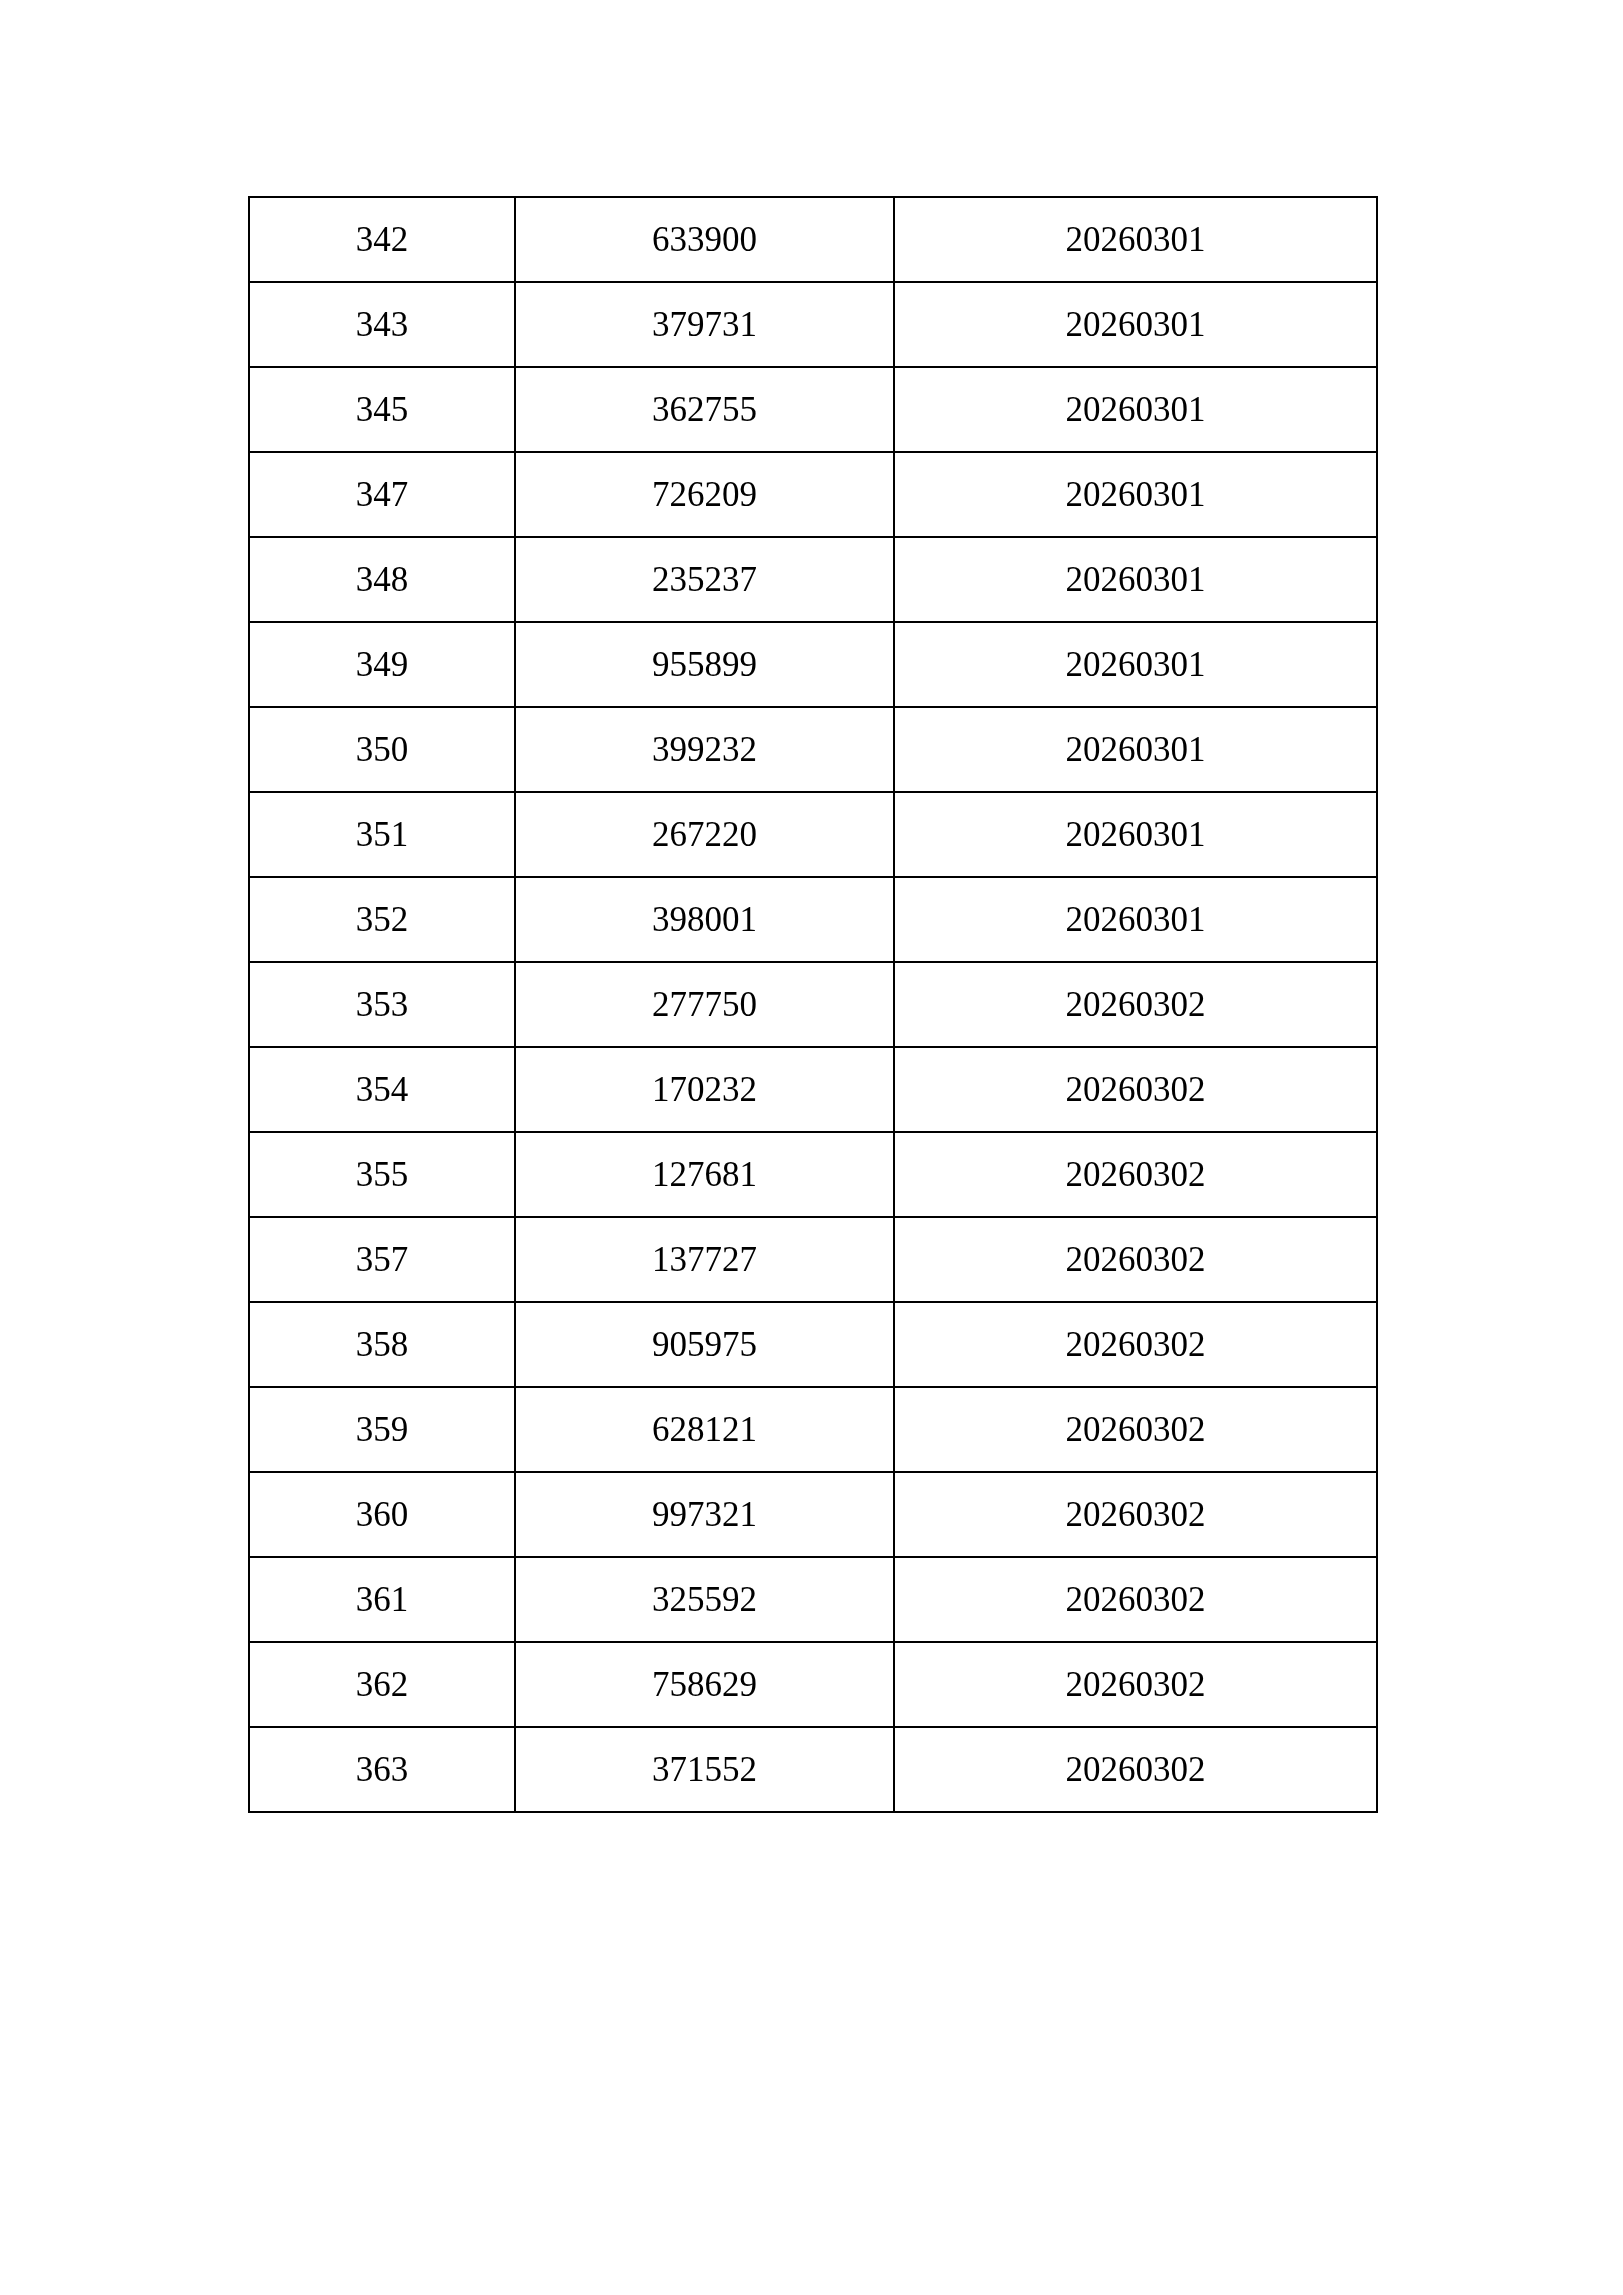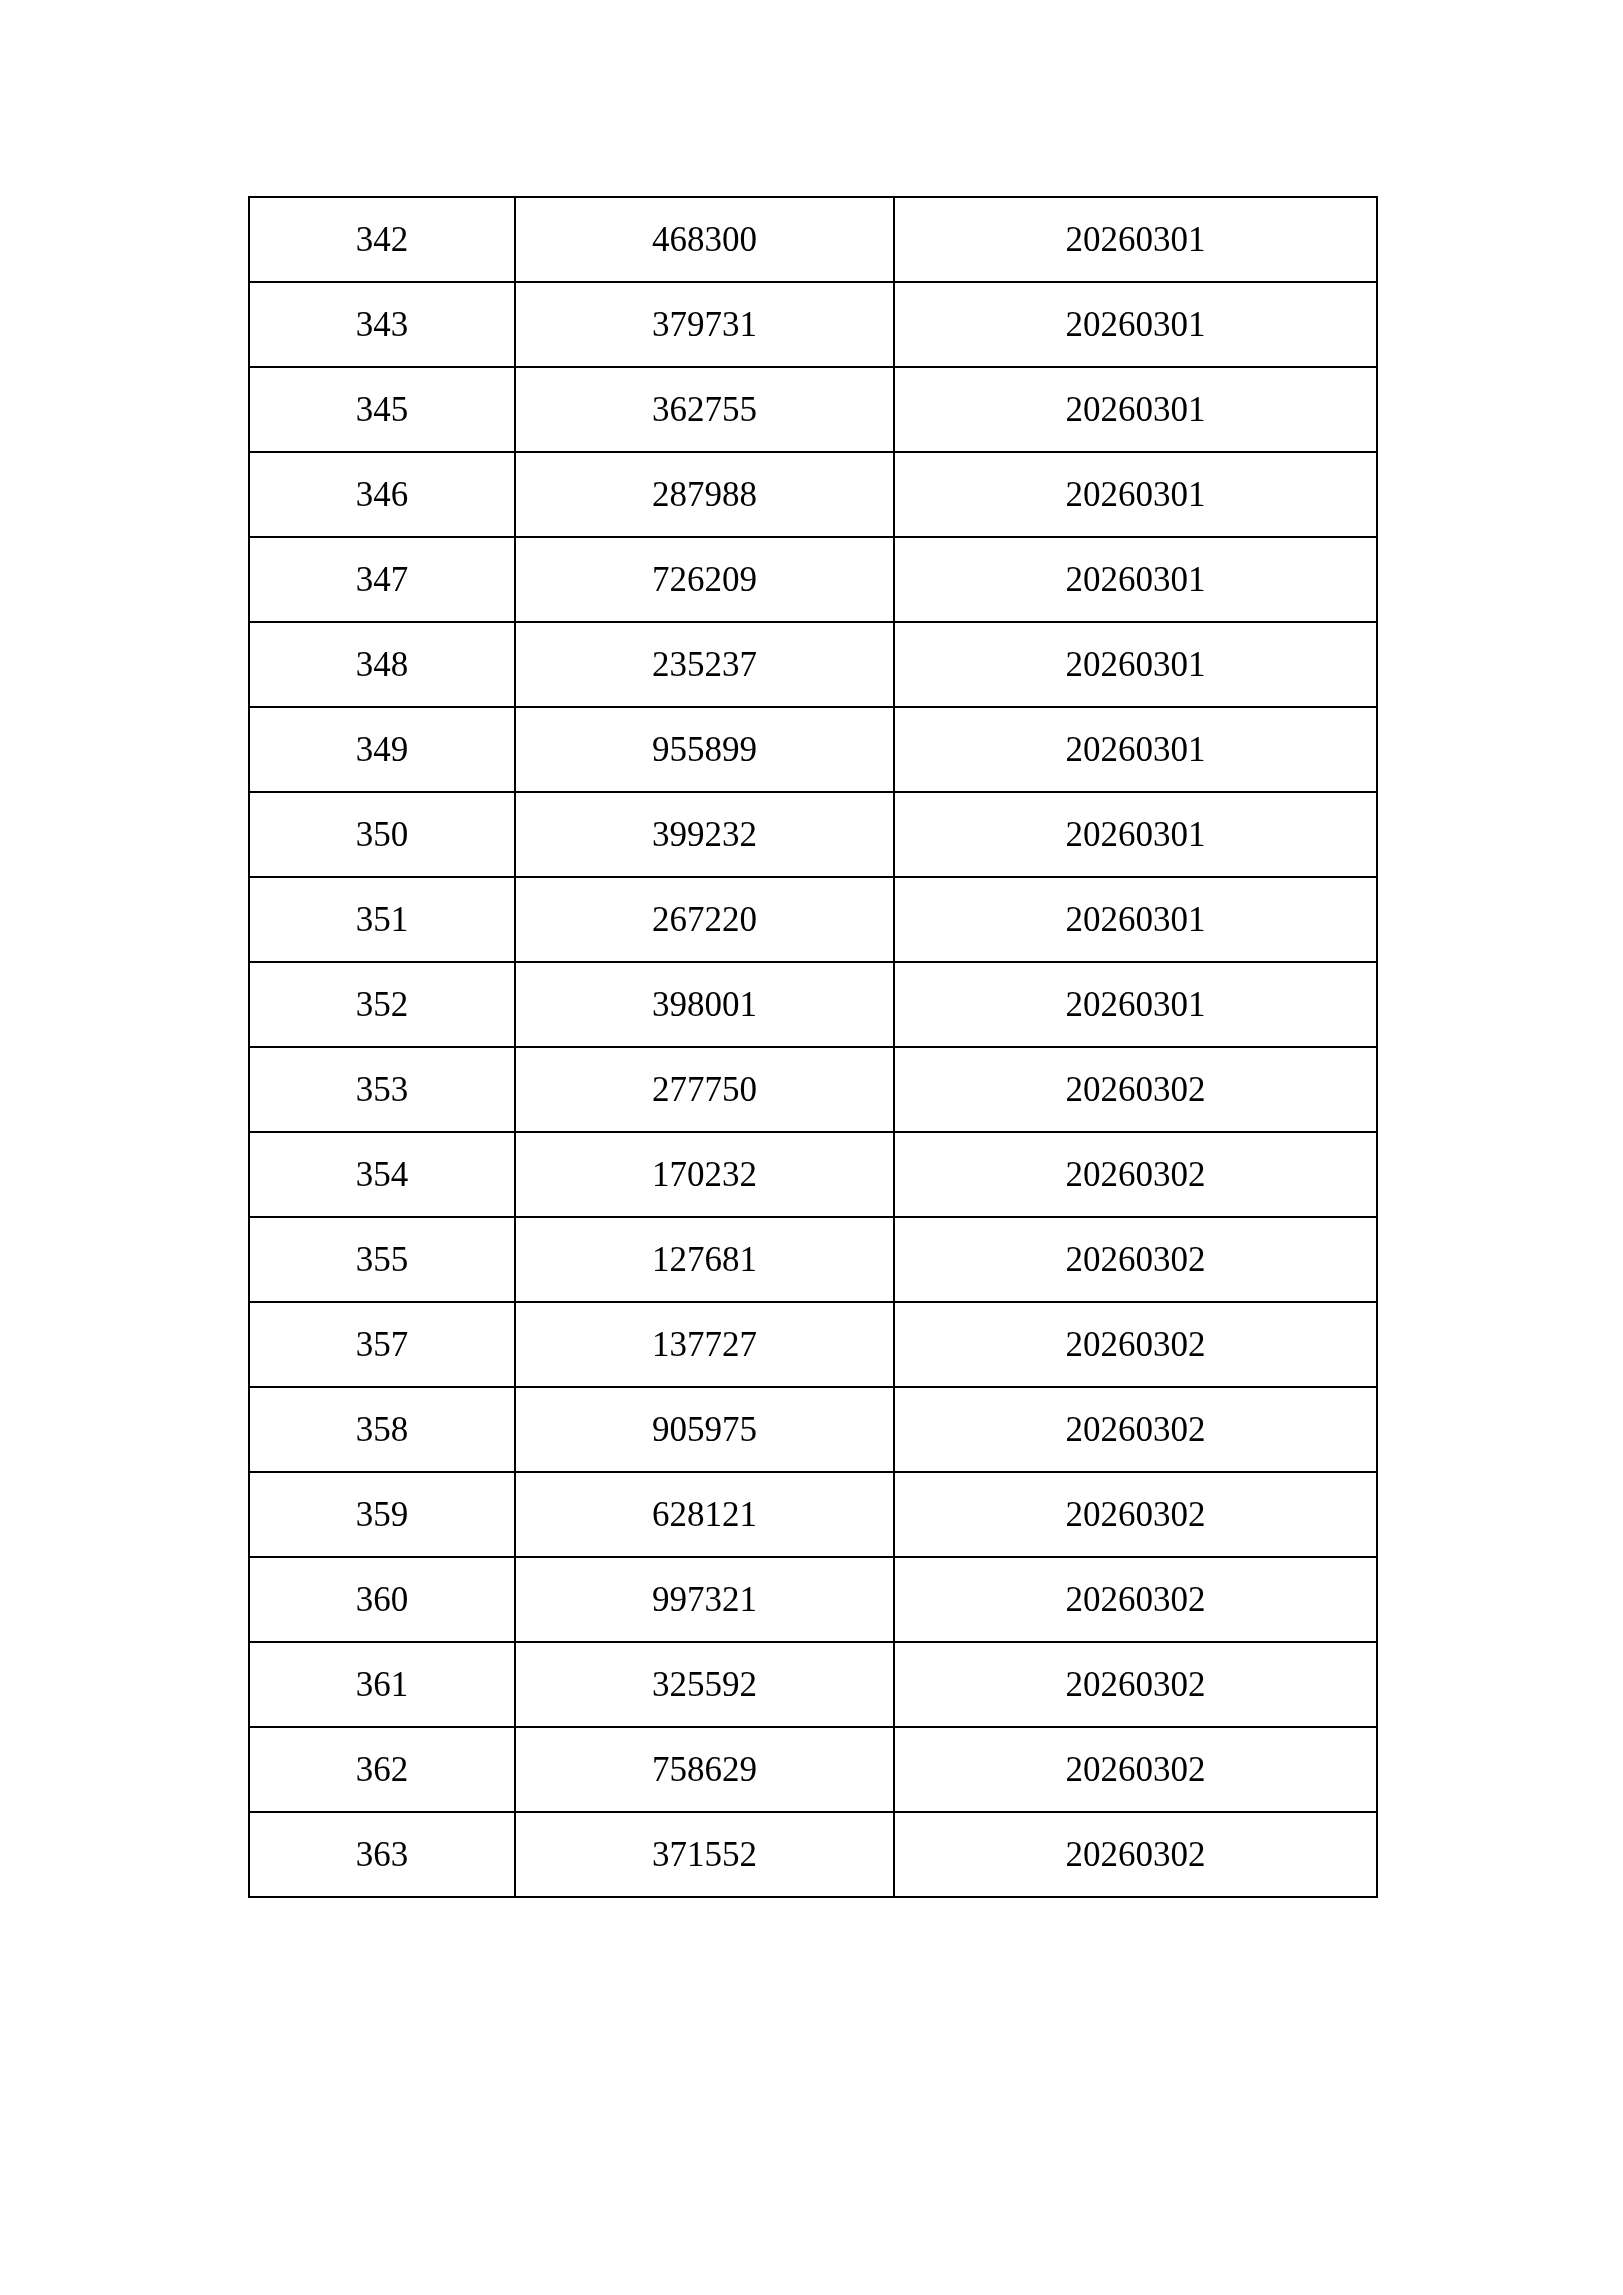--- a/index.html
+++ b/index.html
@@ -43,36 +43,31 @@
 <table class="doc-table">
   <colgroup>
     <col class="c-index">
     <col class="c-value">
     <col class="c-date">
   </colgroup>
   <tbody>
 
   <tr>
       <td>342</td>
-      <td>468300</td>
+      <td>633900</td>
       <td>20260301</td>
     </tr>
       <tr>
       <td>343</td>
       <td>379731</td>
       <td>20260301</td>
     </tr>
       <tr>
       <td>345</td>
       <td>362755</td>
-      <td>20260301</td>
-    </tr>
-      <tr>
-      <td>346</td>
-      <td>287988</td>
       <td>20260301</td>
     </tr>
       <tr>
       <td>347</td>
       <td>726209</td>
       <td>20260301</td>
     </tr>
       <tr>
       <td>348</td>
       <td>235237</td>

